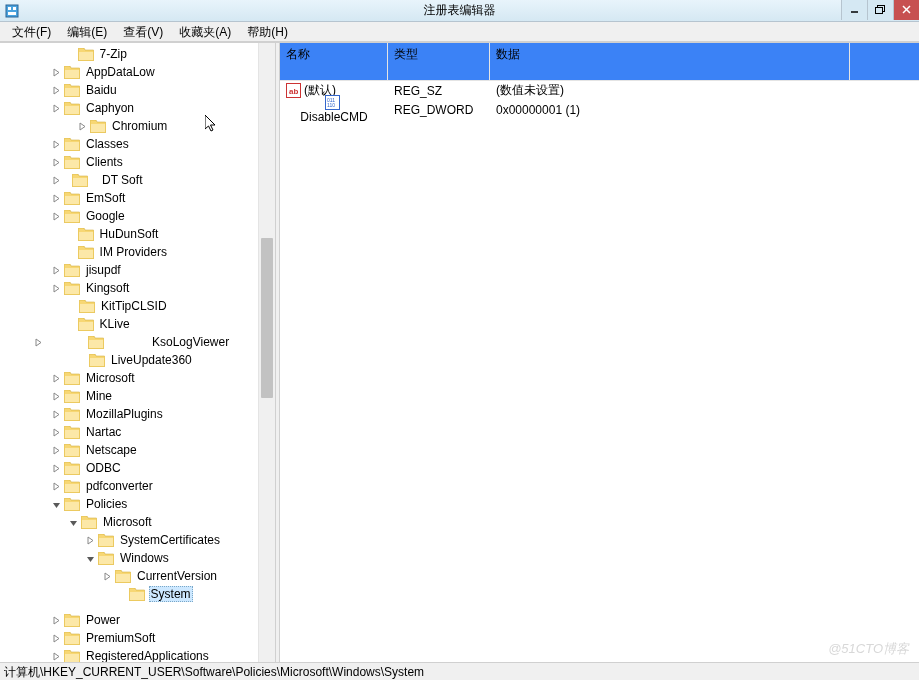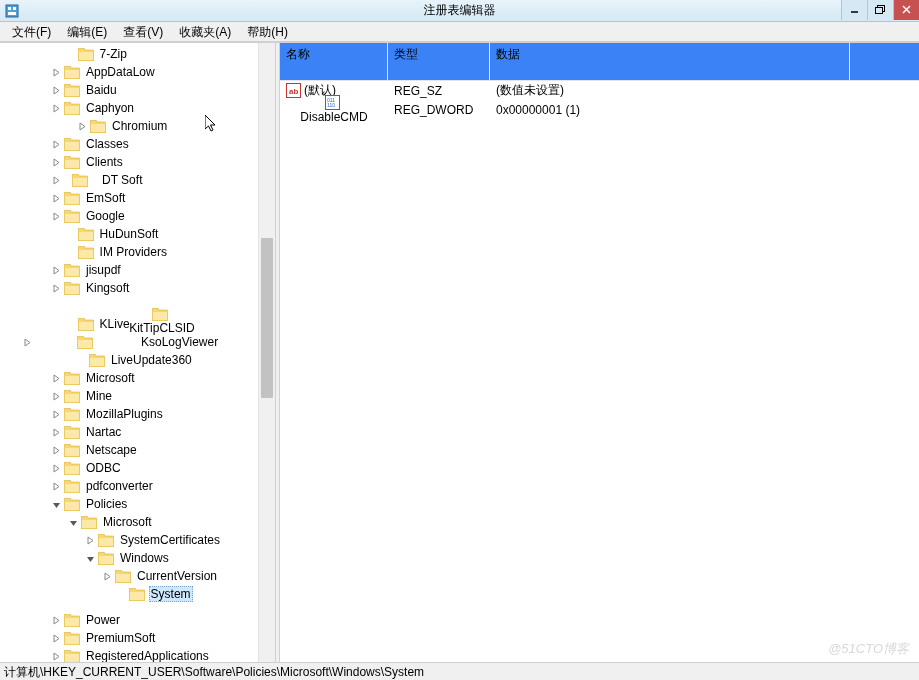--- a/index.html
+++ b/index.html
@@ -231,37 +231,37 @@
             <svg width="9" height="9" viewBox="0 0 9 9">
               <path d="M2 1 L7 4.5 L2 8 Z" fill="none" stroke="#888" stroke-width="1"></path>
             </svg>
           </span>
           <span class="folder-icon"><svg viewBox="0 0 16 13">
               <path d="M0 2 L0 12 Q0 13 1 13 L15 13 Q16 13 16 12 L16 3 Q16 2 15 2 L7 2 L6 0 L1 0 Q0 0 0 1 Z" fill="#f7d774" stroke="#c9a227" stroke-width="0.5"></path>
               <path d="M1 4 L15 4 L15 12 L1 12 Z" fill="#fce8a8"></path>
             </svg></span>
           <span class="node-label">Kingsoft</span>
         </div>
-        <div class="tree-node" style="padding-left: 66px; flex-direction: column;">
+        <div class="tree-node" style="padding-left: 66px;">
           <span class="expander"></span>
           <span class="folder-icon"><svg viewBox="0 0 16 13">
               <path d="M0 2 L0 12 Q0 13 1 13 L15 13 Q16 13 16 12 L16 3 Q16 2 15 2 L7 2 L6 0 L1 0 Q0 0 0 1 Z" fill="#f7d774" stroke="#c9a227" stroke-width="0.5"></path>
               <path d="M1 4 L15 4 L15 12 L1 12 Z" fill="#fce8a8"></path>
             </svg></span>
           <span class="node-label">KitTipCLSID</span>
         </div>
         <div class="tree-node" style="padding-left: 64.6px;">
           <span class="expander"></span>
           <span class="folder-icon"><svg viewBox="0 0 16 13">
               <path d="M0 2 L0 12 Q0 13 1 13 L15 13 Q16 13 16 12 L16 3 Q16 2 15 2 L7 2 L6 0 L1 0 Q0 0 0 1 Z" fill="#f7d774" stroke="#c9a227" stroke-width="0.5"></path>
               <path d="M1 4 L15 4 L15 12 L1 12 Z" fill="#fce8a8"></path>
             </svg></span>
           <span class="node-label">KLive</span>
         </div>
-        <div class="tree-node" style="padding-left: 22px; gap: 42px;">
+        <div class="tree-node" style="padding-left: 33px; gap: 42px;">
           <span class="expander">
             <svg width="9" height="9" viewBox="0 0 9 9">
               <path d="M2 1 L7 4.5 L2 8 Z" fill="none" stroke="#888" stroke-width="1"></path>
             </svg>
           </span>
           <span class="folder-icon"><svg viewBox="0 0 16 13">
               <path d="M0 2 L0 12 Q0 13 1 13 L15 13 Q16 13 16 12 L16 3 Q16 2 15 2 L7 2 L6 0 L1 0 Q0 0 0 1 Z" fill="#f7d774" stroke="#c9a227" stroke-width="0.5"></path>
               <path d="M1 4 L15 4 L15 12 L1 12 Z" fill="#fce8a8"></path>
             </svg></span>
           <span class="node-label">KsoLogViewer</span>

